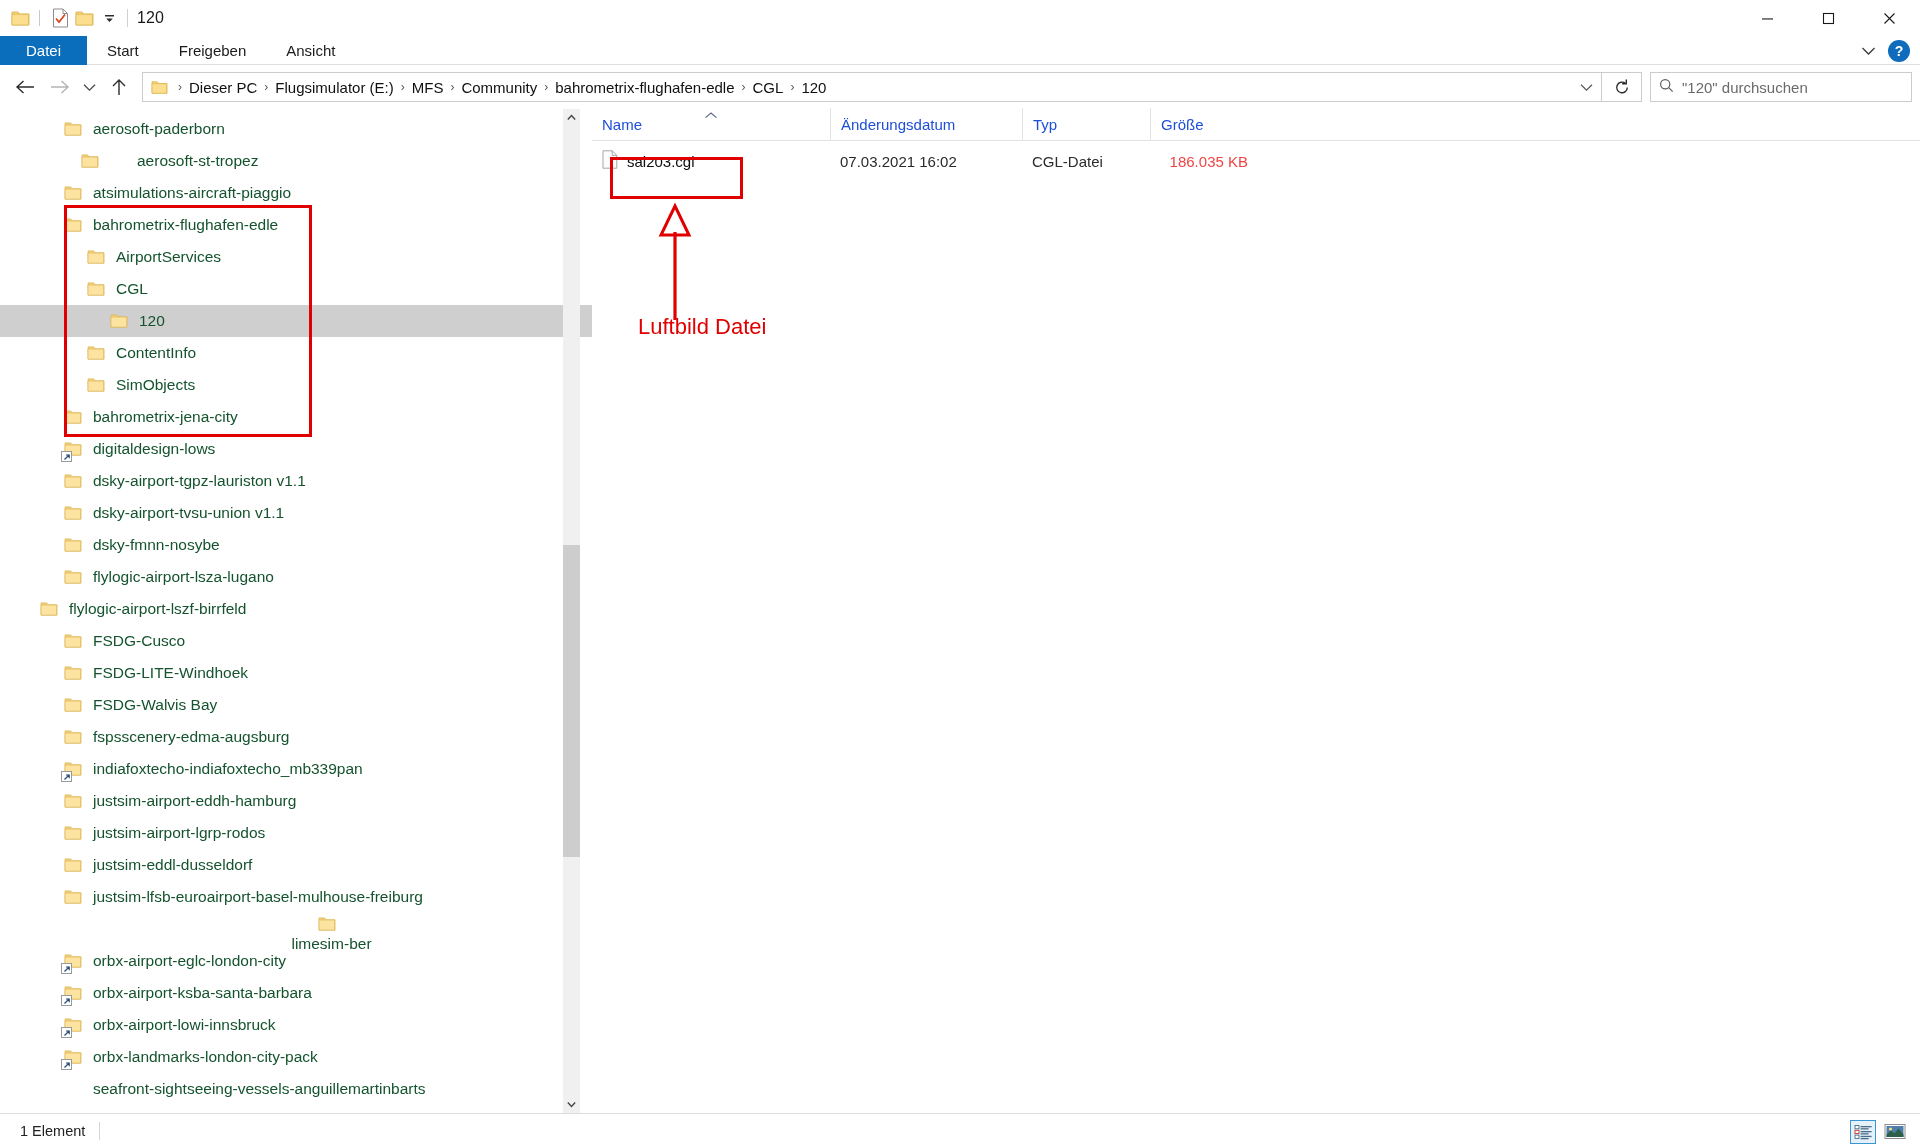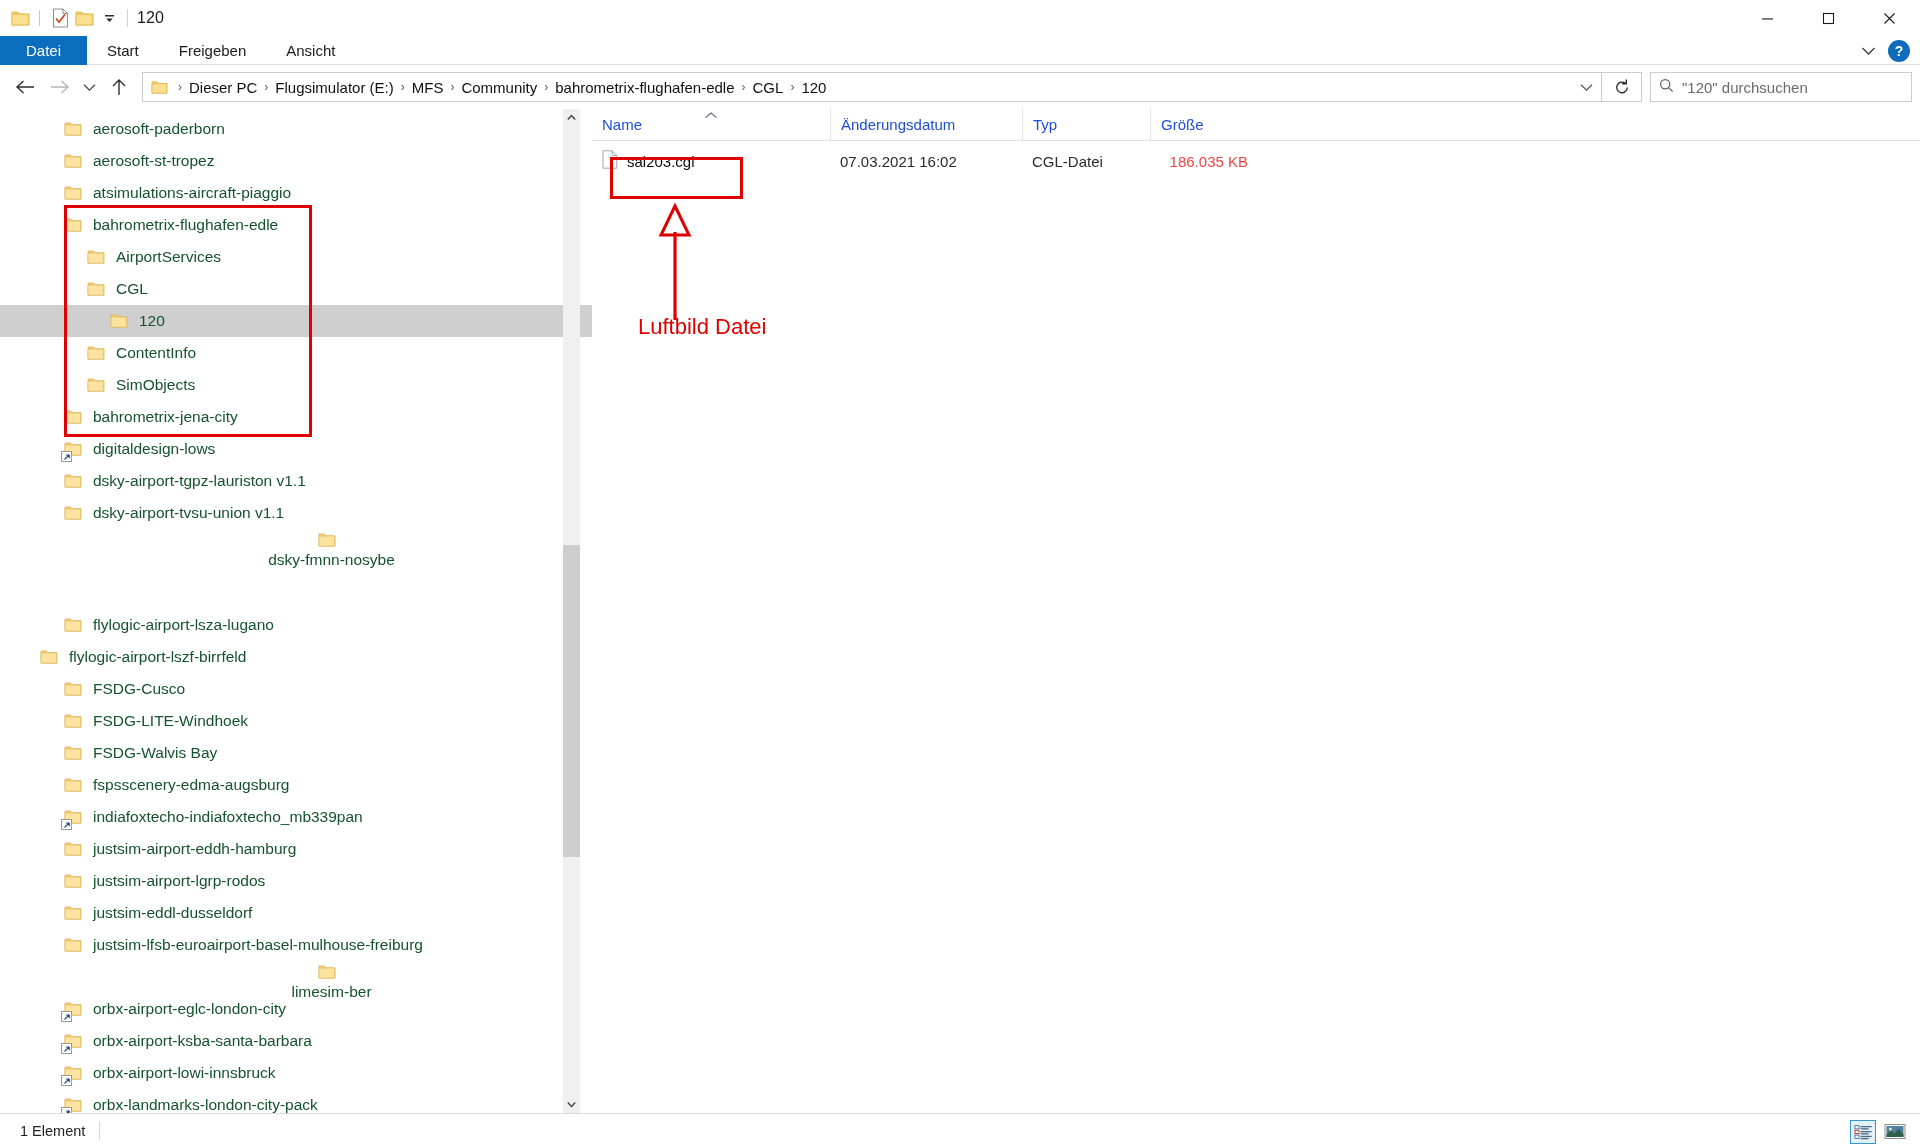--- a/index.html
+++ b/index.html
@@ -373,21 +373,21 @@
       <div class="tree" id="tree-host">
           <div class="trow" style="padding-left: 62px;">
             <span class="ticon">
               <svg width="18" height="16" viewBox="0 0 19 17">
                 <path d="M1 2h6l1.6 2H18v11H1z" fill="#f3d17a" stroke="#dcb558" stroke-width="0.8"></path>
                 <path d="M1 4.3h16.6V15H1z" fill="#fce4a0" stroke="#dcb558" stroke-width="0.7"></path>
               </svg>
             </span>
             <span class="tlabel">aerosoft-paderborn</span>
           </div>
-          <div class="trow" style="padding-left: 62px;">
+          <div class="trow" style="padding-left: 79px; gap: 27px;">
             <span class="ticon">
               <svg width="18" height="16" viewBox="0 0 19 17">
                 <path d="M1 2h6l1.6 2H18v11H1z" fill="#f3d17a" stroke="#dcb558" stroke-width="0.8"></path>
                 <path d="M1 4.3h16.6V15H1z" fill="#fce4a0" stroke="#dcb558" stroke-width="0.7"></path>
               </svg>
             </span>
             <span class="tlabel">aerosoft-st-tropez</span>
           </div>
           <div class="trow" style="padding-left: 62px;">
             <span class="ticon">
@@ -486,30 +486,30 @@
           </div>
           <div class="trow" style="padding-left: 62px;">
             <span class="ticon">
               <svg width="18" height="16" viewBox="0 0 19 17">
                 <path d="M1 2h6l1.6 2H18v11H1z" fill="#f3d17a" stroke="#dcb558" stroke-width="0.8"></path>
                 <path d="M1 4.3h16.6V15H1z" fill="#fce4a0" stroke="#dcb558" stroke-width="0.7"></path>
               </svg>
             </span>
             <span class="tlabel">dsky-airport-tvsu-union v1.1</span>
           </div>
-          <div class="trow" style="padding-left: 62px; flex-direction: column;">
+          <div class="trow" style="padding-left: 62px;">
             <span class="ticon">
               <svg width="18" height="16" viewBox="0 0 19 17">
                 <path d="M1 2h6l1.6 2H18v11H1z" fill="#f3d17a" stroke="#dcb558" stroke-width="0.8"></path>
                 <path d="M1 4.3h16.6V15H1z" fill="#fce4a0" stroke="#dcb558" stroke-width="0.7"></path>
               </svg>
             </span>
             <span class="tlabel">dsky-fmnn-nosybe</span>
           </div>
-          <div class="trow" style="padding-left: 62px; margin-top: 48px;">
+          <div class="trow" style="padding-left: 62px;">
             <span class="ticon">
               <svg width="18" height="16" viewBox="0 0 19 17">
                 <path d="M1 2h6l1.6 2H18v11H1z" fill="#f3d17a" stroke="#dcb558" stroke-width="0.8"></path>
                 <path d="M1 4.3h16.6V15H1z" fill="#fce4a0" stroke="#dcb558" stroke-width="0.7"></path>
               </svg>
             </span>
             <span class="tlabel">flylogic-airport-lsza-lugano</span>
           </div>
           <div class="trow" style="padding-left: 38px;">
             <span class="ticon">

